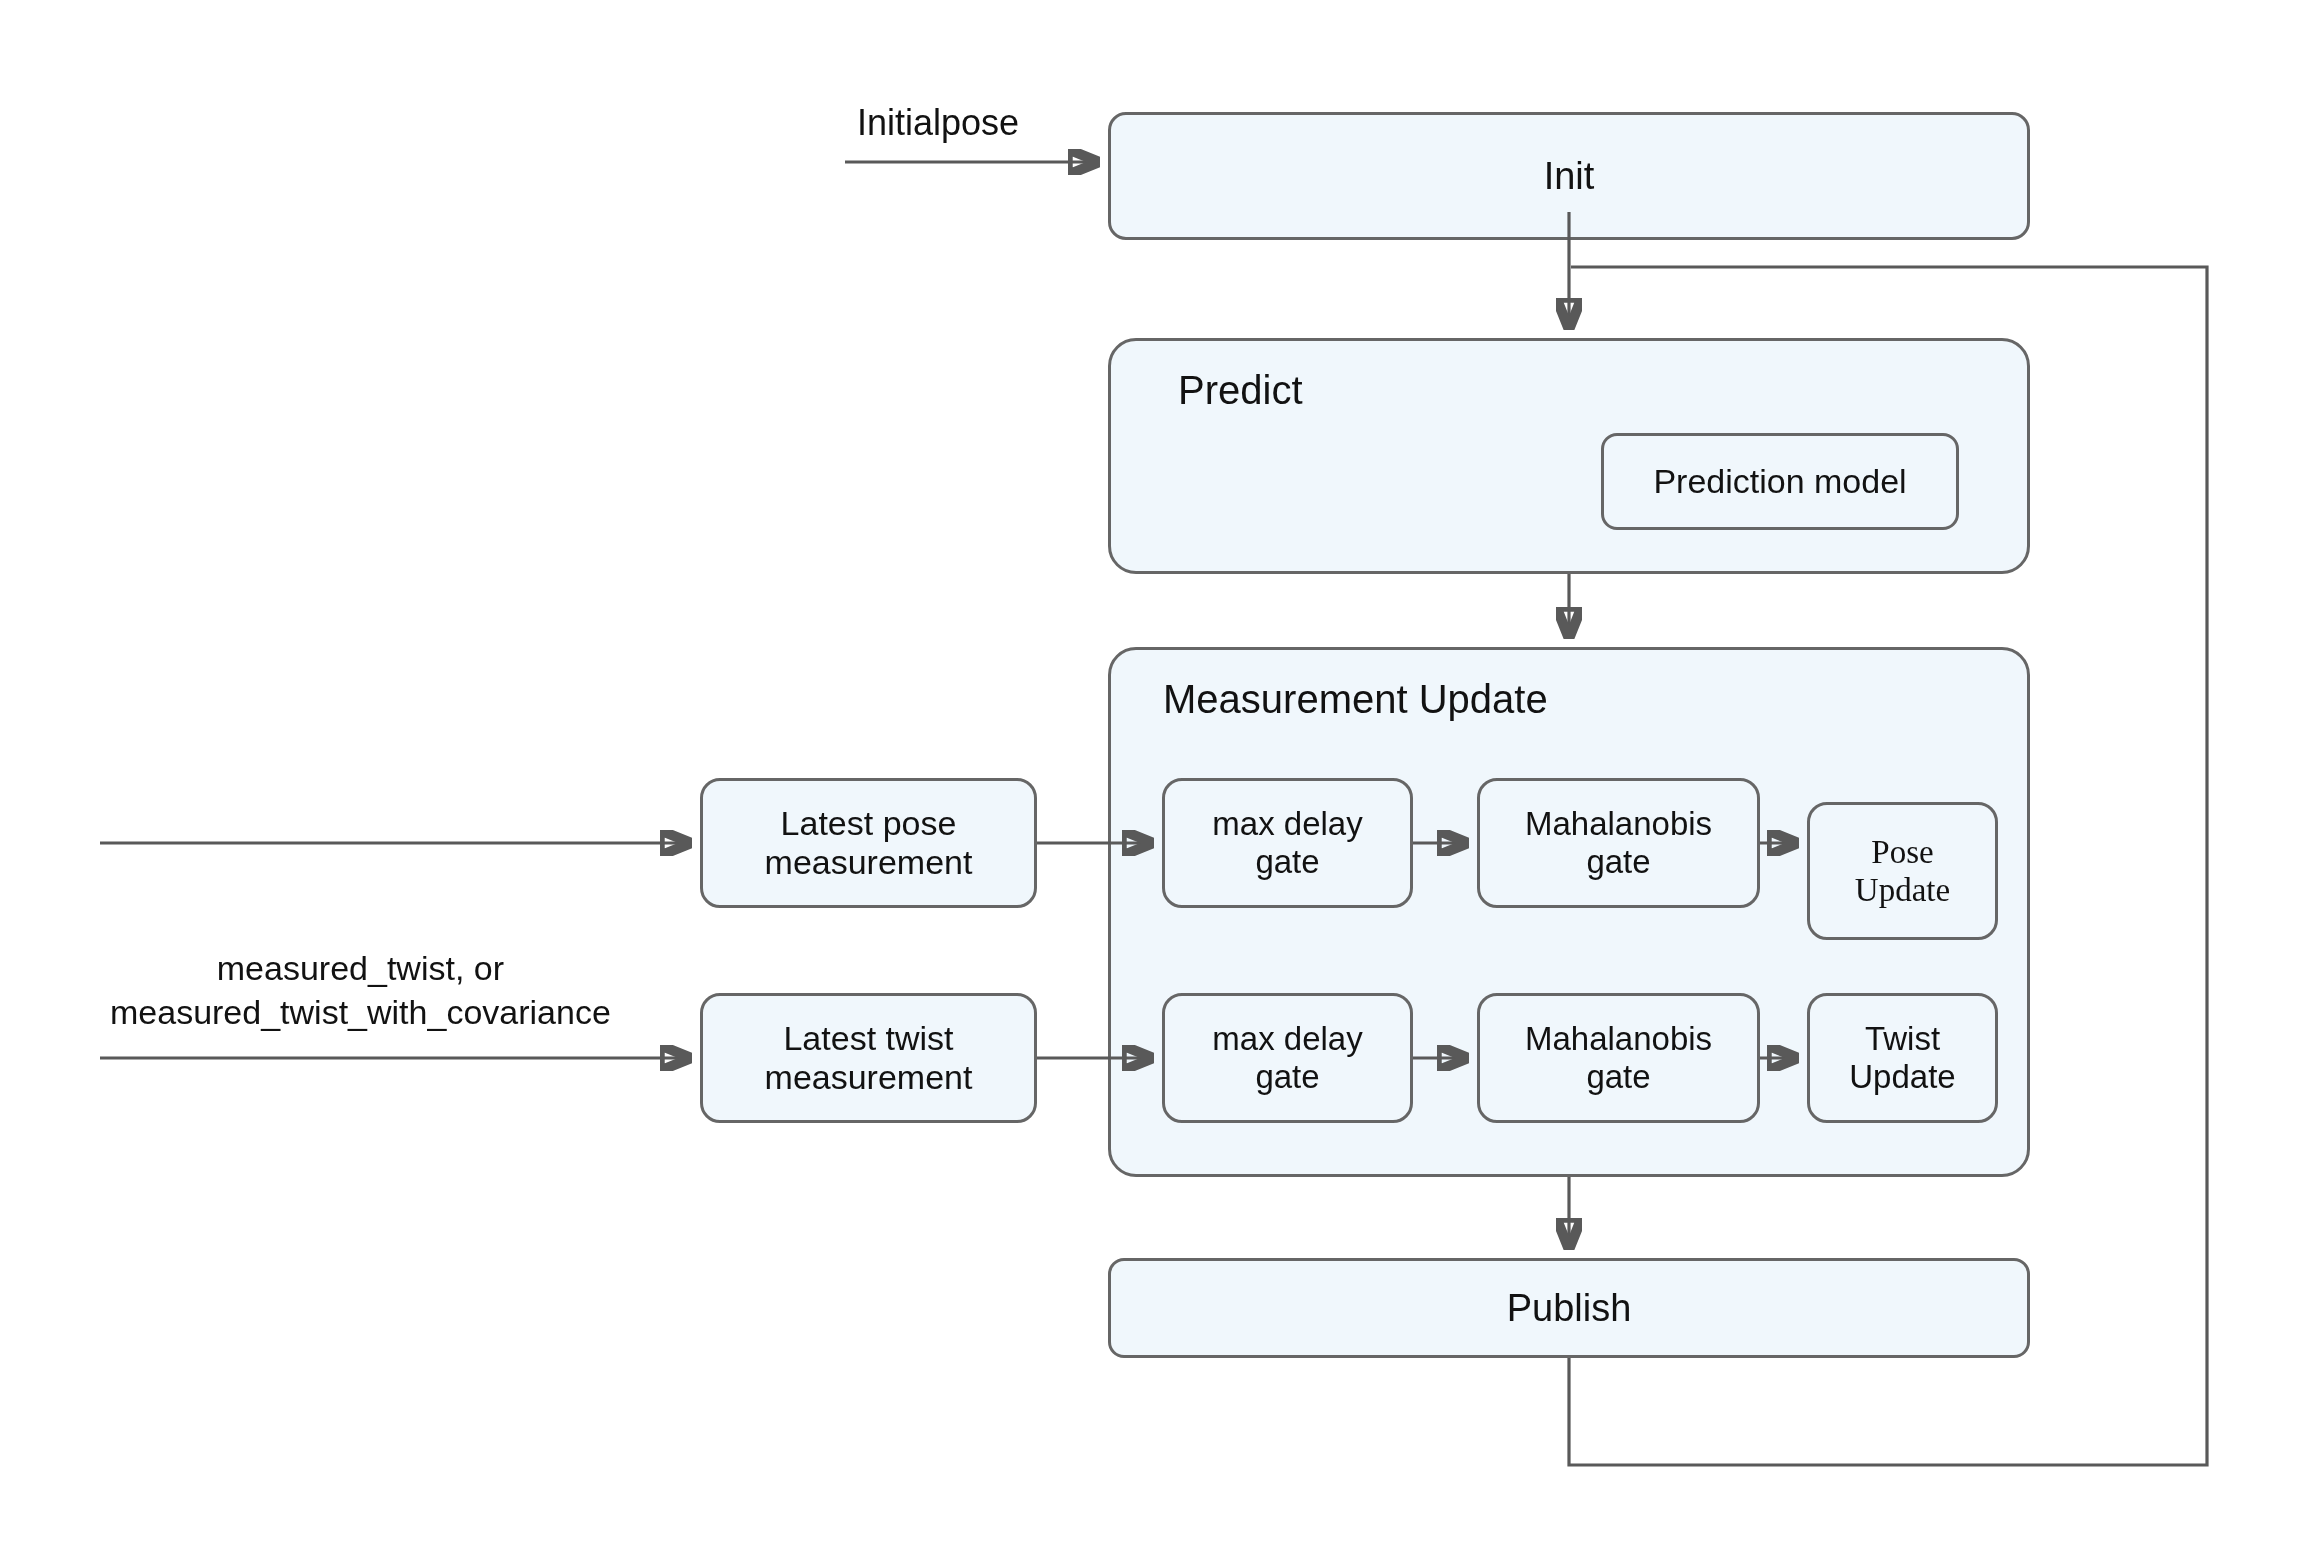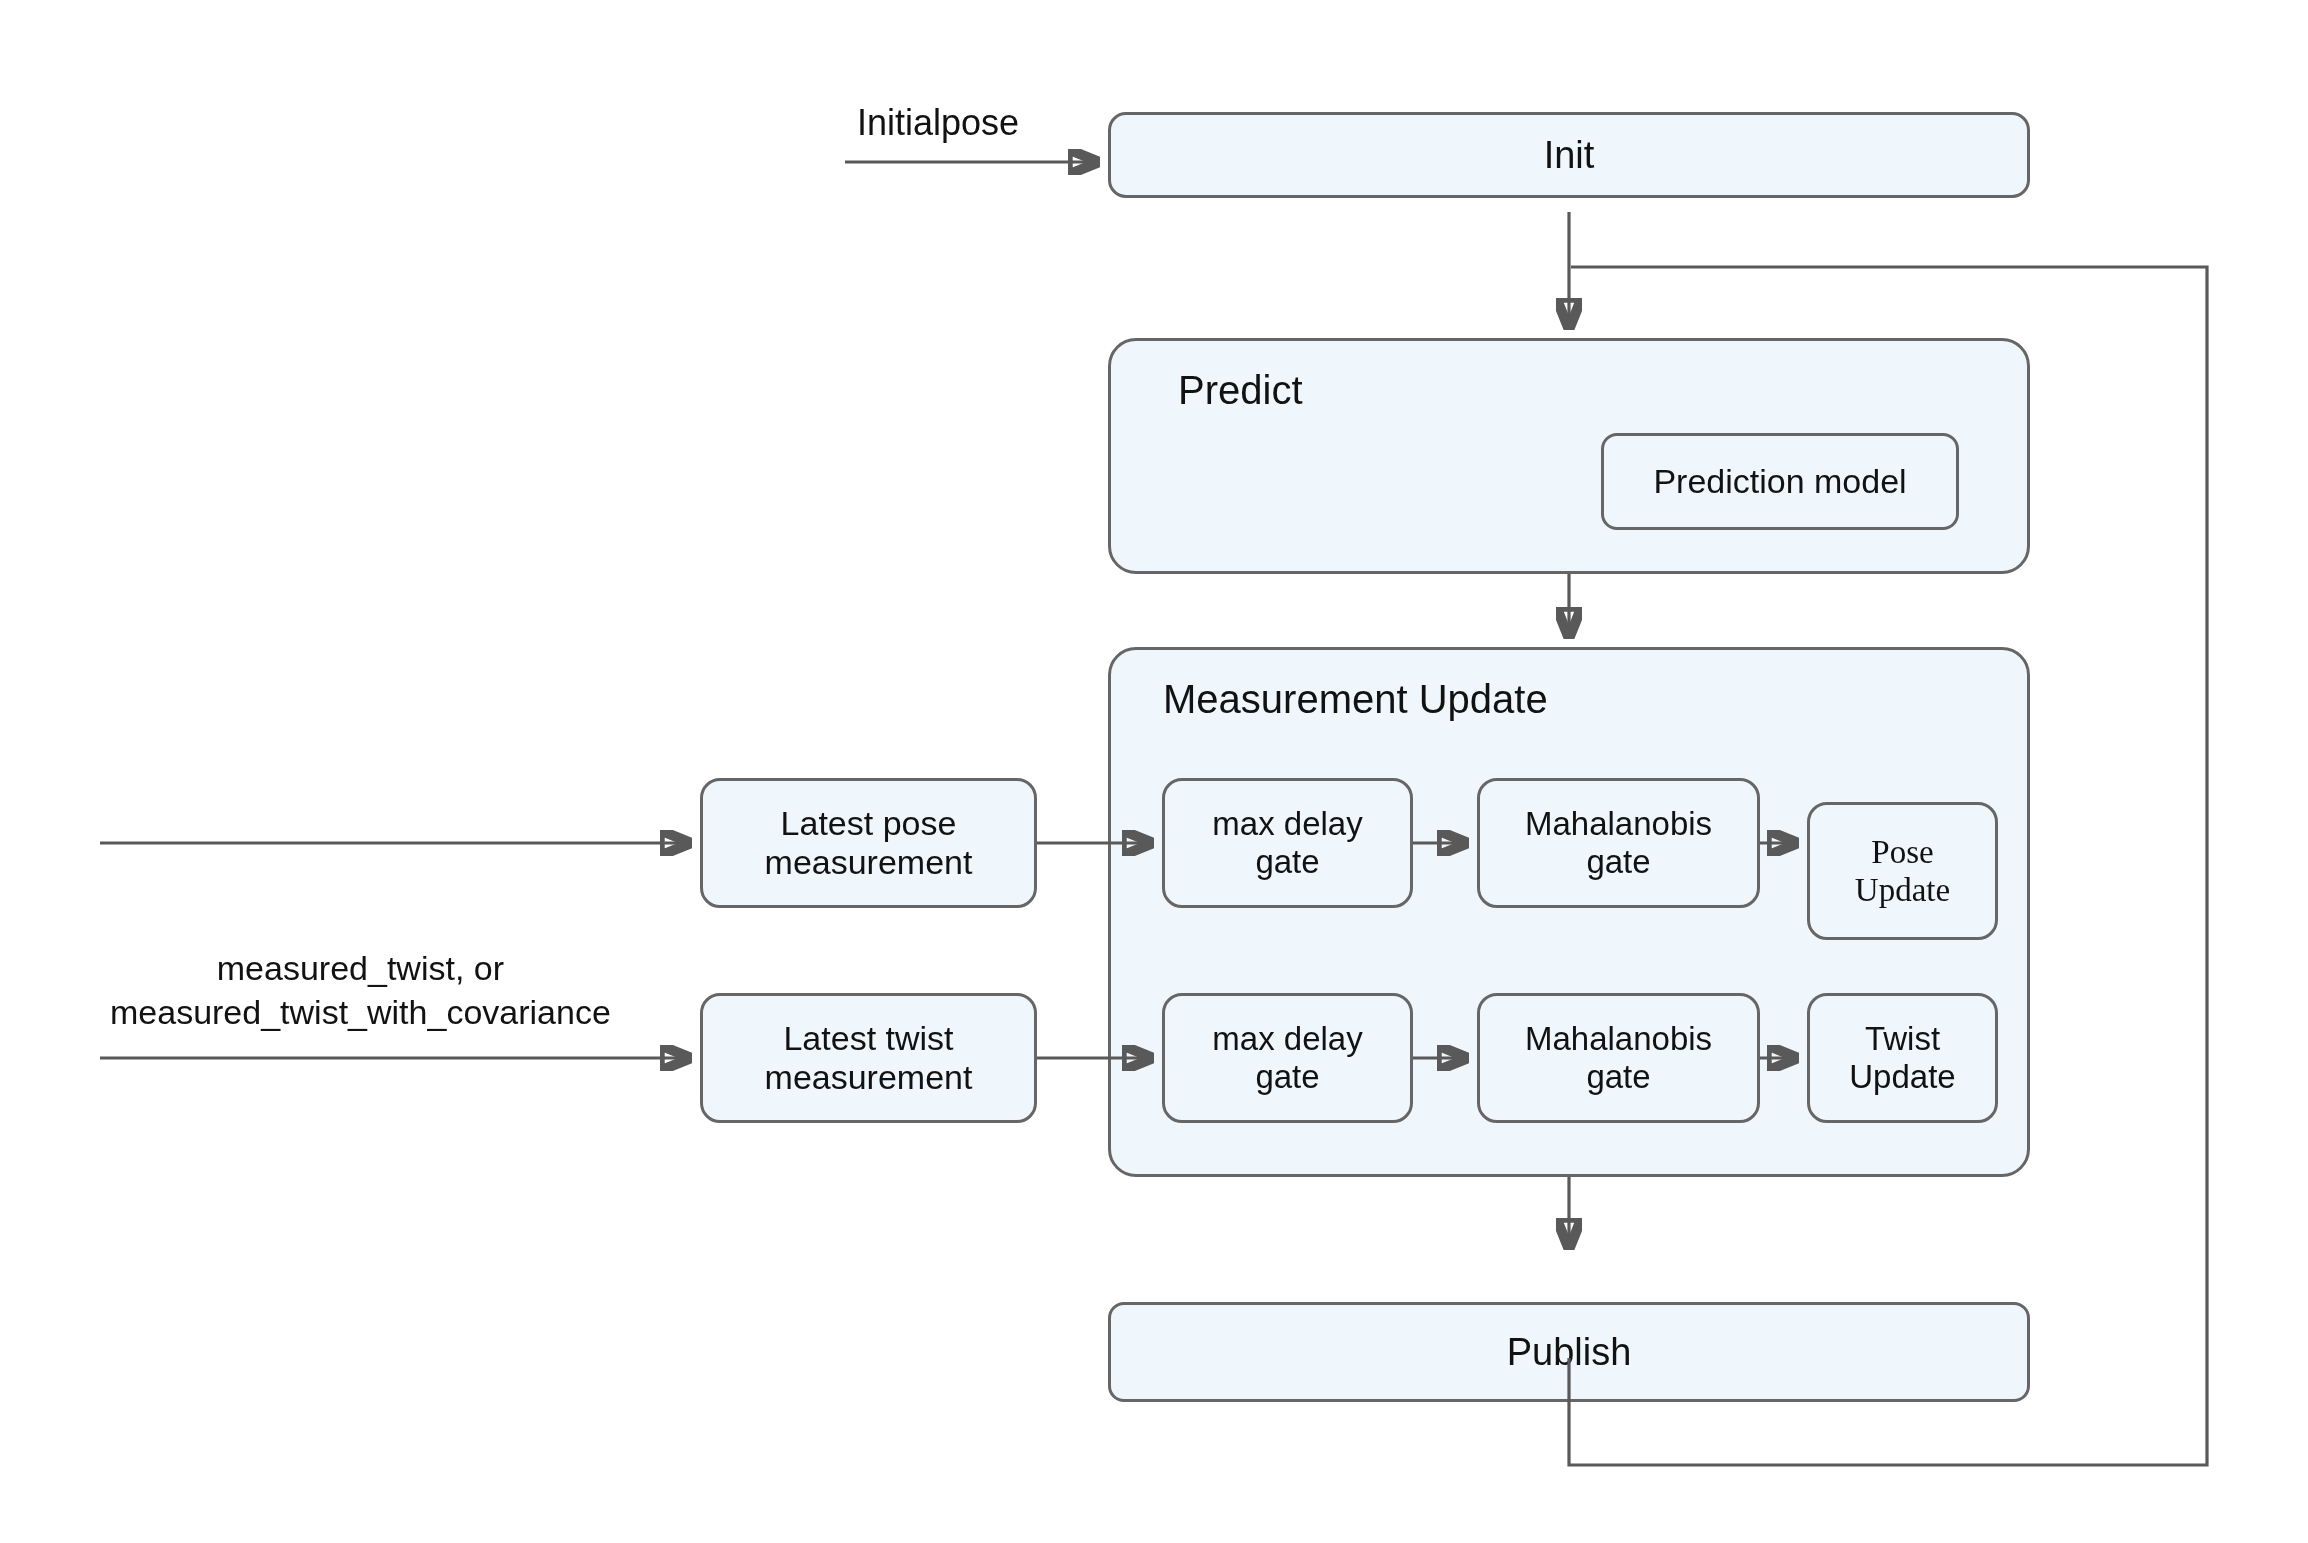--- a/index.html
+++ b/index.html
@@ -46,35 +46,35 @@
     font-size:40px;
     white-space:nowrap;
   }
   .freelabel{
     position:absolute;
     color:var(--text);
     white-space:pre-line;
     line-height:1.3;
   }
   
-  #node-init            {left:1108px; top:112px;  width:922px; height:86px; border-radius:18px; font-size:38px;}
+  #node-init            {left:1108px; top:112px;  width:922px; height:128px; border-radius:18px; font-size:38px;}
   #node-predict         {left:1108px; top:338px;  width:922px; height:236px;}
   #node-predict .container-label{padding:27px 0 0 67px;}
   #node-prediction-model{left:1601px; top:433px;  width:358px; height:97px; border-radius:16px; font-size:34px;}
   #node-measurement-update{left:1108px; top:647px; width:922px; height:530px;}
   #node-measurement-update .container-label{padding:27px 0 0 52px;}
   #node-pose-max-delay-gate   {left:1162px; top:778px; width:251px; height:130px;}
   #node-pose-mahalanobis-gate {left:1477px; top:778px; width:283px; height:130px;}
   #node-pose-update           {left:1807px; top:802px; width:191px; height:138px;font-family:Liberation Serif, serif;}
   #node-twist-max-delay-gate  {left:1162px; top:993px; width:251px; height:130px;}
   #node-twist-mahalanobis-gate{left:1477px; top:993px; width:283px; height:130px;}
   #node-twist-update          {left:1807px; top:993px; width:191px; height:130px;}
   #node-latest-pose-measurement {left:700px; top:778px; width:337px; height:130px; font-size:34px;}
   #node-latest-twist-measurement{left:700px; top:993px; width:337px; height:130px; font-size:34px;}
-  #node-publish         {left:1108px; top:1258px; width:922px; height:100px; border-radius:16px; font-size:38px;margin-top:44px;}
+  #node-publish         {left:1108px; top:1258px; width:922px; height:100px; border-radius:16px; font-size:38px;}
 
   #label-initialpose   {left:857px; top:100px; font-size:36px;}
   #label-measured-pose {left:110px; top:731px; font-size:34px;}
   #label-measured-twist{left:110px; top:946px; font-size:34px;text-align:center;}
 
   svg.wires{
     position:absolute;
     left:0; top:0;
     width:2308px;
     height:1543px;

